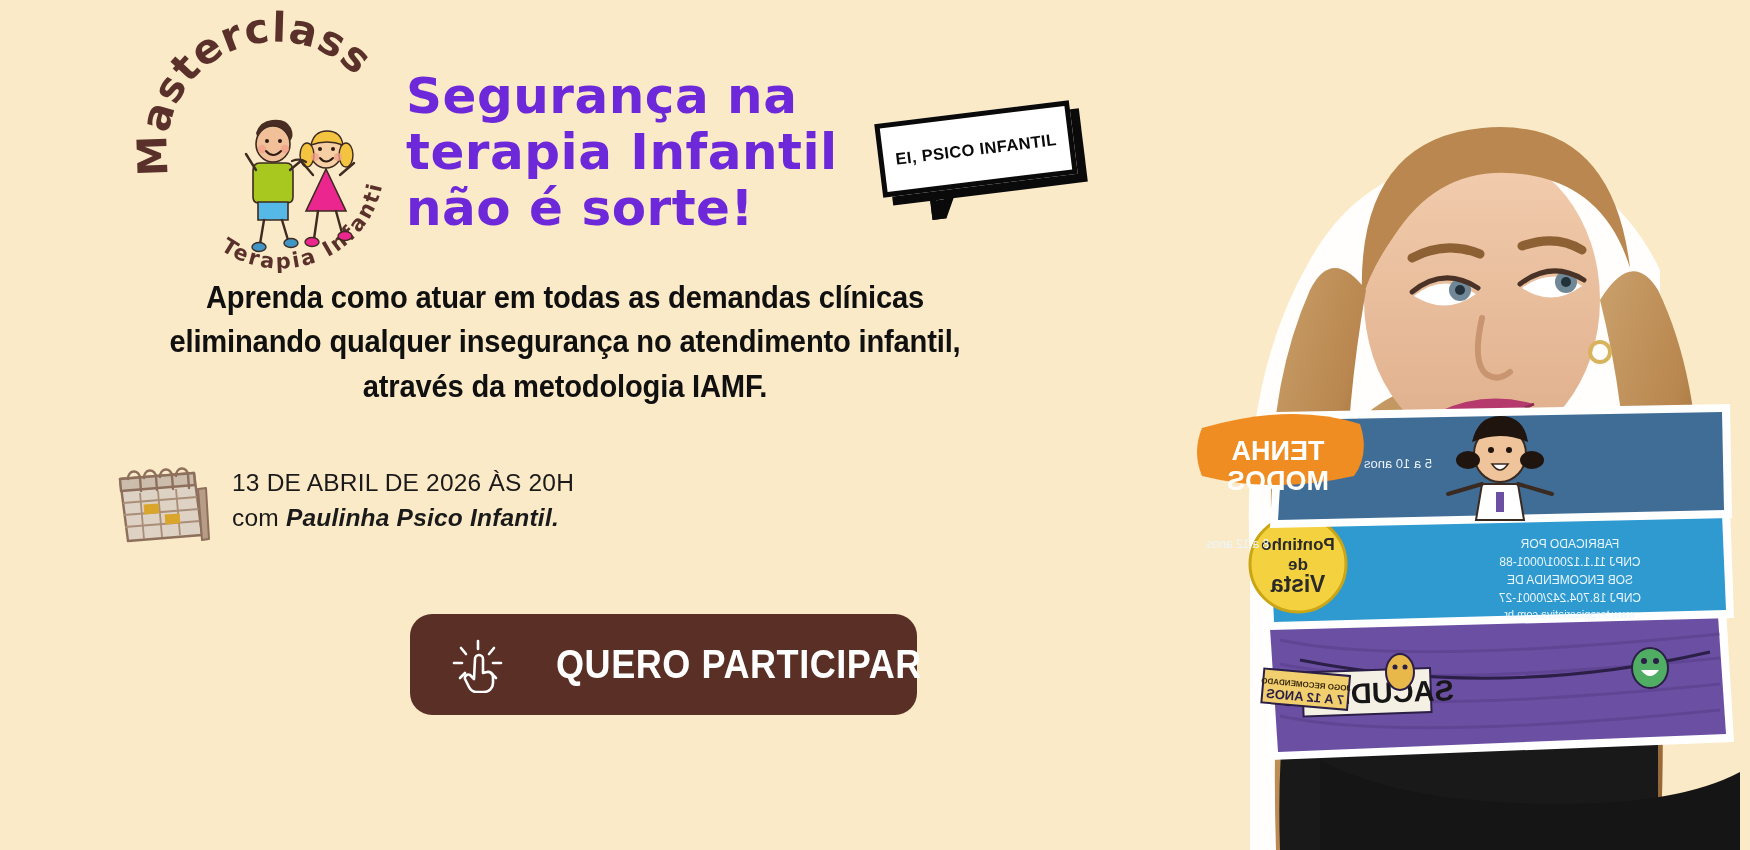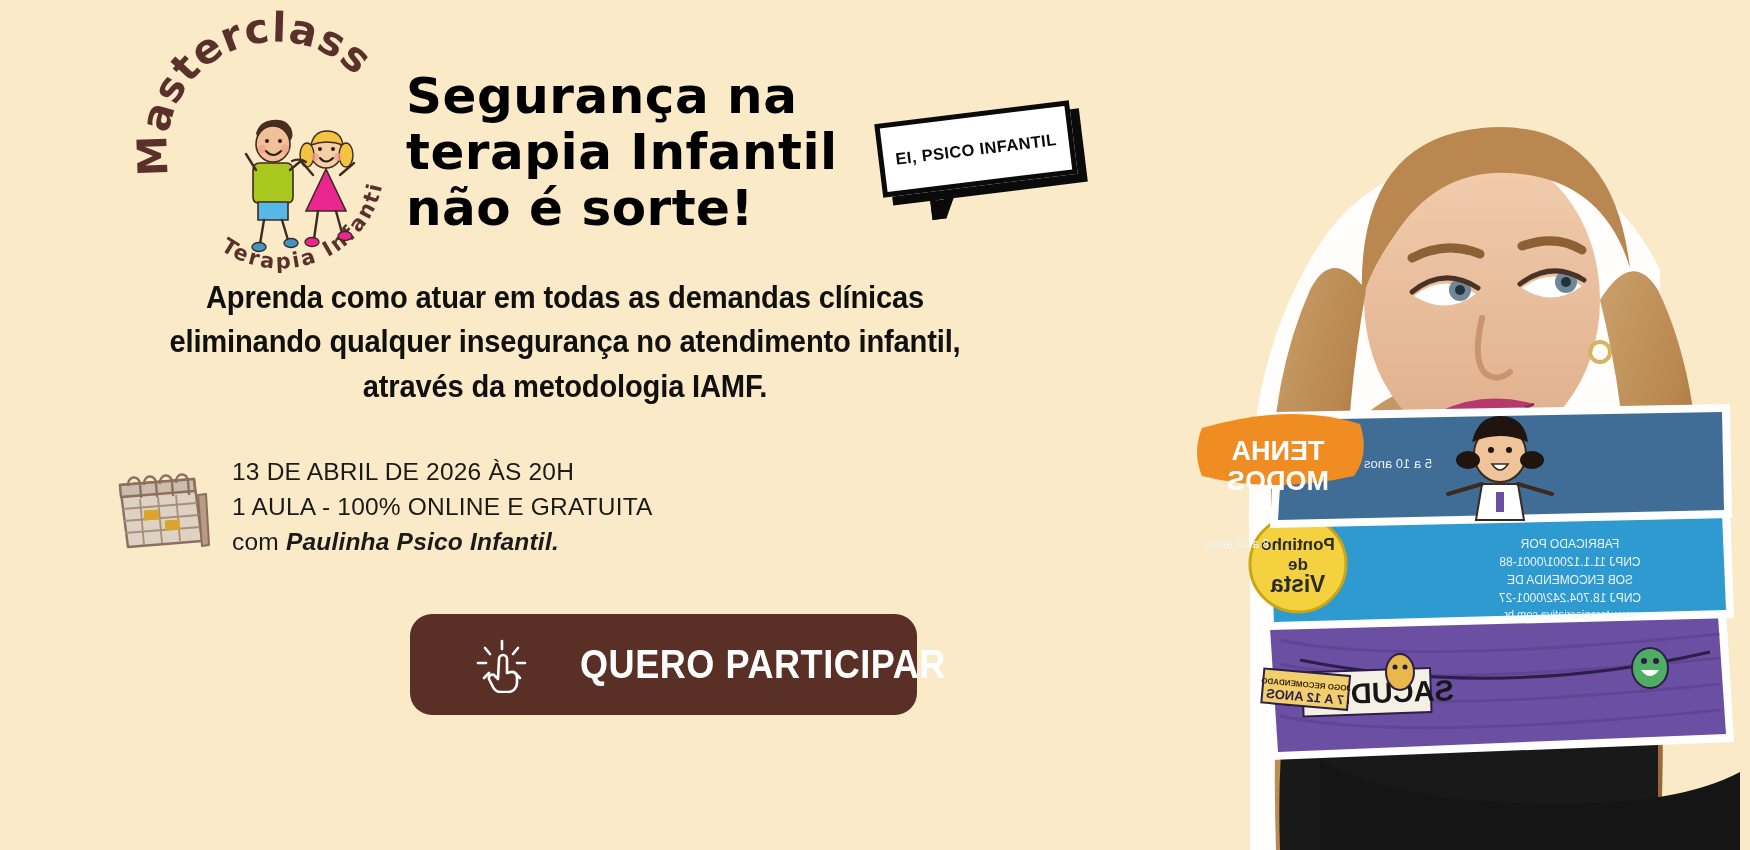--- a/index.html
+++ b/index.html
@@ -33,21 +33,21 @@
     height: 220px;
   }
   .logo svg { width: 100%; height: 100%; display: block; overflow: visible; }
 
   
   .headline {
     position: absolute;
     left: 406px;
     top: 68px;
     width: 470px;
-    color: #000000;
+    color: #6d28d9;
     font-family: "DejaVu Sans", sans-serif;
     font-size: 50px;
     font-weight: 700;
     line-height: 1.12;
     letter-spacing: 0.5px;
     white-space: pre-line;
   }
 
   
   .bubble-wrap {
@@ -150,21 +150,21 @@
     top: 614px;
     width: 507px;
     height: 101px;
     background: #5a2f26;
     border: none;
     border-radius: 22px;
     display: flex;
     align-items: center;
     justify-content: flex-start;
     gap: 52px;
-    padding-left: 66px;
+    padding-left: 42px;
     cursor: pointer;
   }
   .cta-icon { width: 52px; height: 56px; flex: none; }
   .cta-icon svg { width: 100%; height: 100%; display: block; }
   .cta-label {
     color: #ffffff;
     font-family: "Liberation Sans", sans-serif;
     font-weight: 700;
     font-size: 41px;
     letter-spacing: 0.6px;
@@ -280,21 +280,20 @@
           <path d="M48,36 L52,82"></path>
           <path d="M66,34 L70,80"></path>
         </g>
         <rect x="34" y="49" width="15" height="10" transform="rotate(-4.5 41 54)" fill="#d9a62b"></rect>
         <rect x="55" y="59" width="15" height="10" transform="rotate(-4.5 62 64)" fill="#d9a62b"></rect>
         <path d="M88,34 L96,33 L99,84 L92,85 Z" fill="#b89d86" stroke="#8d6f5c" stroke-width="2" stroke-linejoin="round"></path>
       </svg>
     </span>
     <div class="detail-lines">
       <div class="ln">13 DE ABRIL DE 2026 ÀS 20H</div>
-      <div class="ln">1 AULA - 100% ONLINE E GRATUITA</div>
       <div class="ln"><span>com </span><b>Paulinha Psico Infantil.</b></div>
     </div>
   </div>
 
   <button class="cta">
     <span class="cta-icon">
       <svg viewBox="0 0 52 56" xmlns="http://www.w3.org/2000/svg" aria-hidden="true">
         <g stroke="#ffffff" stroke-width="2.6" stroke-linecap="round" fill="none">
           <path d="M26,4 L26,12"></path>
           <path d="M9,11 L14,17"></path>

